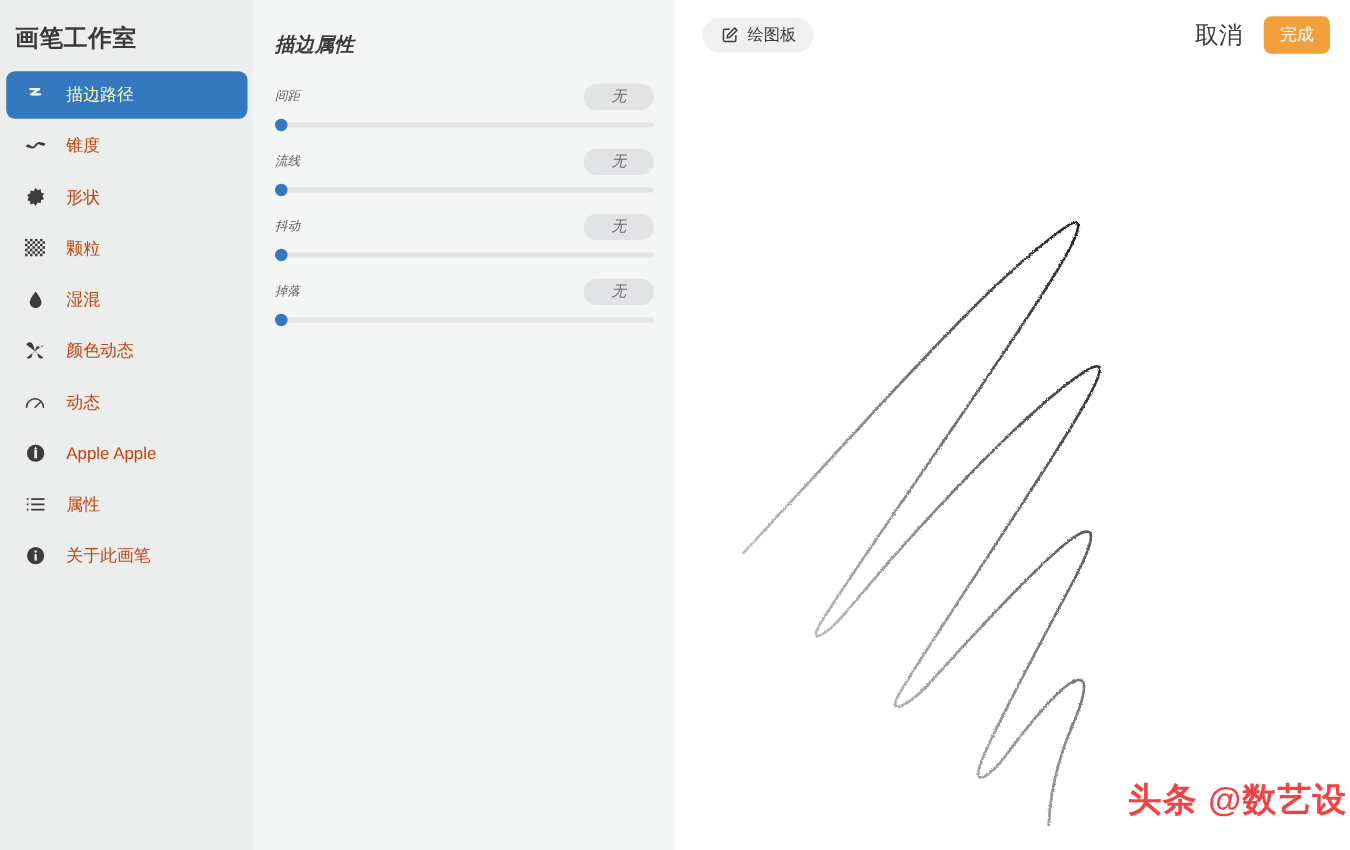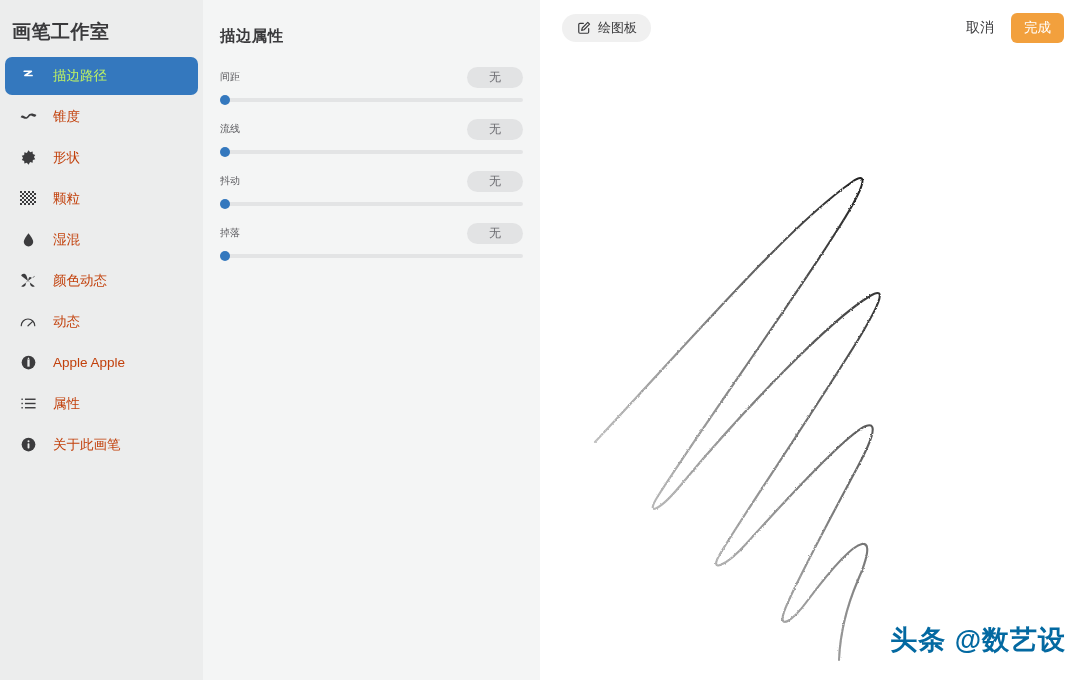--- a/index.html
+++ b/index.html
@@ -61,30 +61,31 @@
     flex: 0 0 22px;
     color: #3C3C3E;
   }
   .side-item.active .side-icon { color: #ffffff; }
   .side-label {
     font-size: 13.5px;
     color: #c2410c;
     margin-left: 14px;
     white-space: nowrap;
   }
-  .side-item.active .side-label { color: #bef264; }
+  .side-item.active .side-label { color: #fef9c3; }
 
   
   #props-panel {
     width: 337px;
     flex: 0 0 337px;
     height: 680px;
     background: #F4F5F5;
     box-sizing: border-box;
     position: relative;
+    font-style: italic;
   }
   #props-title {
     font-size: 15.5px;
     font-weight: bold;
     color: #3A3A3C;
     padding: 26px 0 0 17px;
     letter-spacing: 0.4px;
   }
   #slider-list {
     margin-top: 18px;
@@ -168,21 +169,21 @@
     display: inline-flex; align-items: center; justify-content: center;
     color: #3A3A3C;
   }
   #toolbar-right {
     margin-left: auto;
     display: flex;
     align-items: center;
     gap: 15px;
   }
   #cancel-btn {
-    font-size: 14px;
+    font-size: 19px;
     color: #3A3A3C;
     cursor: default;
     padding: 4px 2px;
   }
   #done-btn {
     background: #F2A03D;
     color: #ffffff;
     font-size: 13.5px;
     border-radius: 6px;
     padding: 6px 13px;
@@ -190,25 +191,25 @@
   }
   #brush-stroke {
     position: absolute;
     left: 0; top: 0;
     width: 540px;
     height: 680px;
     pointer-events: none;
   }
   #watermark {
     position: absolute;
-    right: 14px;
+    right: 2px;
     bottom: 22px;
     font-size: 27px;
     font-weight: bold;
-    color: #0369a1;
+    color: #ef4444;
     letter-spacing: 1px;
     white-space: nowrap;
   }
 </style>
 </head>
 <body>
 
 <div id="app">
 
   <div id="sidebar">

